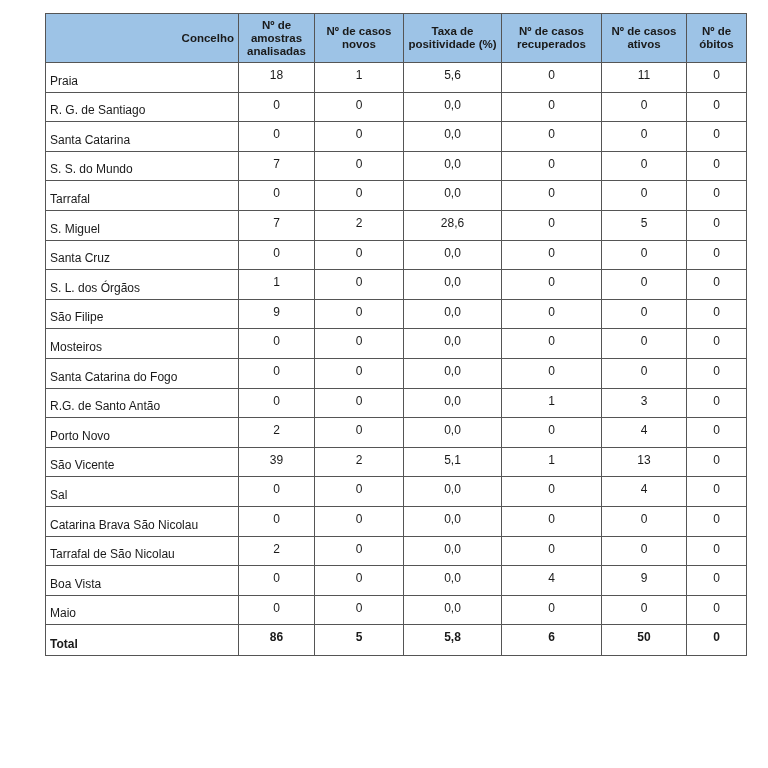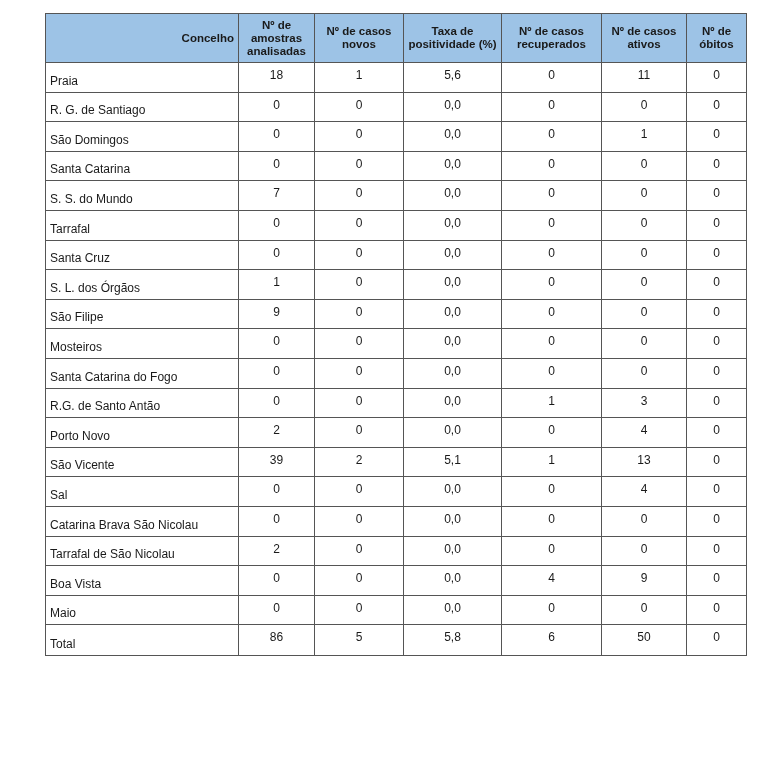--- a/index.html
+++ b/index.html
@@ -54,21 +54,21 @@
     padding-top: 5px;
   }
   table.covid-table tbody td.cell-name {
     text-align: left;
     vertical-align: bottom;
     padding-top: 0;
     padding-bottom: 4px;
     padding-left: 4px;
   }
   table.covid-table tbody tr.total-row td {
-    font-weight: normal;
+    font-weight: bold;
     height: 31px;
   }
   col.c0 { width: 193px; }
   col.c1 { width: 76px; }
   col.c2 { width: 89px; }
   col.c3 { width: 98px; }
   col.c4 { width: 100px; }
   col.c5 { width: 85px; }
   col.c6 { width: 60px; }
 </style>
@@ -110,29 +110,20 @@
         <tr>
           <td class="cell-name">R. G. de Santiago</td>
           <td>0</td>
           <td>0</td>
           <td>0,0</td>
           <td>0</td>
           <td>0</td>
           <td>0</td>
         </tr>
         <tr>
-          <td class="cell-name">São Domingos</td>
-          <td>0</td>
-          <td>0</td>
-          <td>0,0</td>
-          <td>0</td>
-          <td>1</td>
-          <td>0</td>
-        </tr>
-        <tr>
           <td class="cell-name">Santa Catarina</td>
           <td>0</td>
           <td>0</td>
           <td>0,0</td>
           <td>0</td>
           <td>0</td>
           <td>0</td>
         </tr>
         <tr>
           <td class="cell-name">S. S. do Mundo</td>
@@ -143,20 +134,29 @@
           <td>0</td>
           <td>0</td>
         </tr>
         <tr>
           <td class="cell-name">Tarrafal</td>
           <td>0</td>
           <td>0</td>
           <td>0,0</td>
           <td>0</td>
           <td>0</td>
+          <td>0</td>
+        </tr>
+        <tr>
+          <td class="cell-name">S. Miguel</td>
+          <td>7</td>
+          <td>2</td>
+          <td>28,6</td>
+          <td>0</td>
+          <td>5</td>
           <td>0</td>
         </tr>
         <tr>
           <td class="cell-name">Santa Cruz</td>
           <td>0</td>
           <td>0</td>
           <td>0,0</td>
           <td>0</td>
           <td>0</td>
           <td>0</td>

